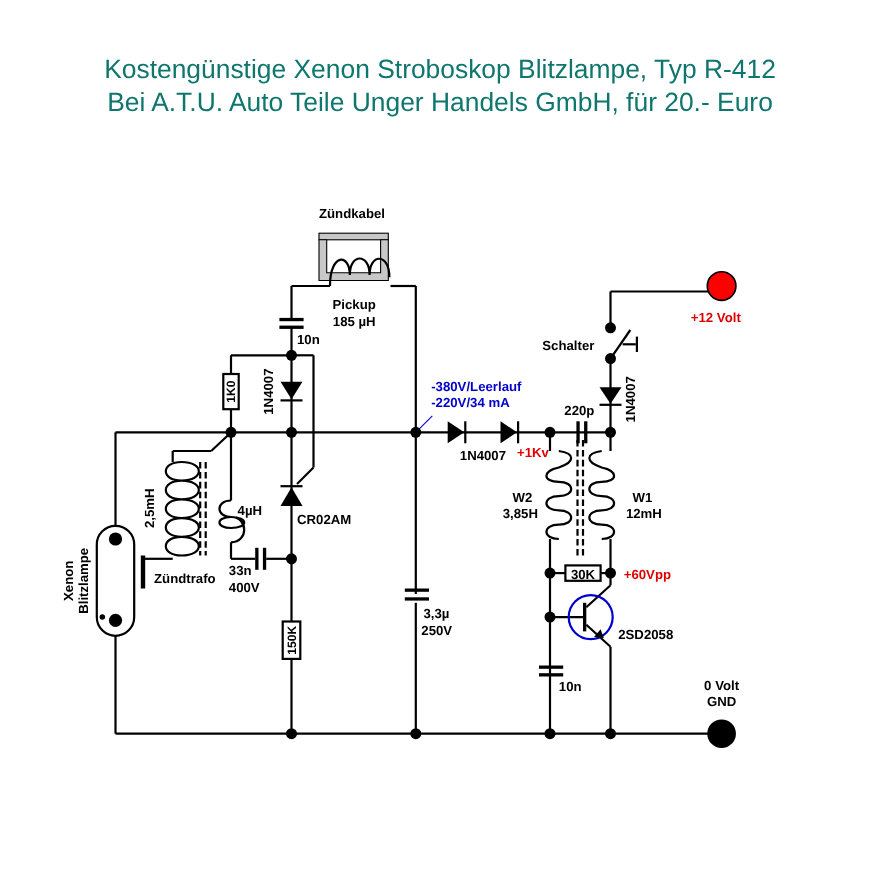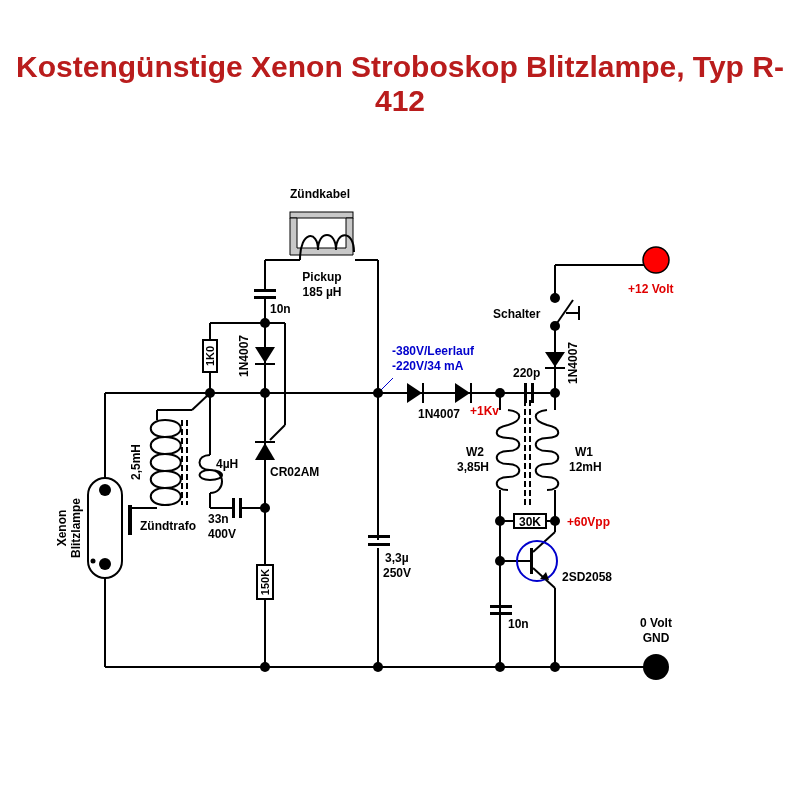--- a/index.html
+++ b/index.html
@@ -1,29 +1,30 @@
 <!DOCTYPE html>
 <html><head>
 <meta charset="utf-8">
 <style>
   html,body{margin:0;padding:0;background:#fff;}
   #stage{position:relative;width:800px;height:800px;background:#fff;overflow:hidden;}
-  .title{position:absolute;left:0;width:800px;text-align:center;font-family:"Liberation Sans",sans-serif;font-weight:bold;font-size:30px;color:#b91c1c;letter-spacing:0px;}
+  .title{position:absolute;left:0;width:800px;text-align:center;font-family:"Liberation Sans",sans-serif;font-weight:normal;font-size:24px;color:#0f766e;letter-spacing:0px;}
   svg{position:absolute;left:0;top:0;}
   .lbl{font-family:"Liberation Sans",sans-serif;font-weight:bold;font-size:12px;fill:#000;}
   .red{fill:#e00000;}
   .blue{fill:#0000cc;}
   .w{stroke:#000;stroke-width:2;fill:none;}
   .dot{fill:#000;}
 </style>
 </head>
 <body>
 
 <div id="stage">
   <div class="title" style="top:50px;">Kostengünstige Xenon Stroboskop Blitzlampe, Typ R-412</div>
+  <div class="title" style="top:80px;">Bei  A.T.U. Auto Teile Unger Handels GmbH, für 20.- Euro</div>
 
   <svg width="800" height="800" viewBox="0 0 800 800">
 
     <g>
 
       <line class="w" x1="105" y1="667" x2="655" y2="667"></line>
 
       <line class="w" x1="105" y1="393" x2="555" y2="393"></line>
 
       <line class="w" x1="105" y1="393" x2="105" y2="488"></line>

